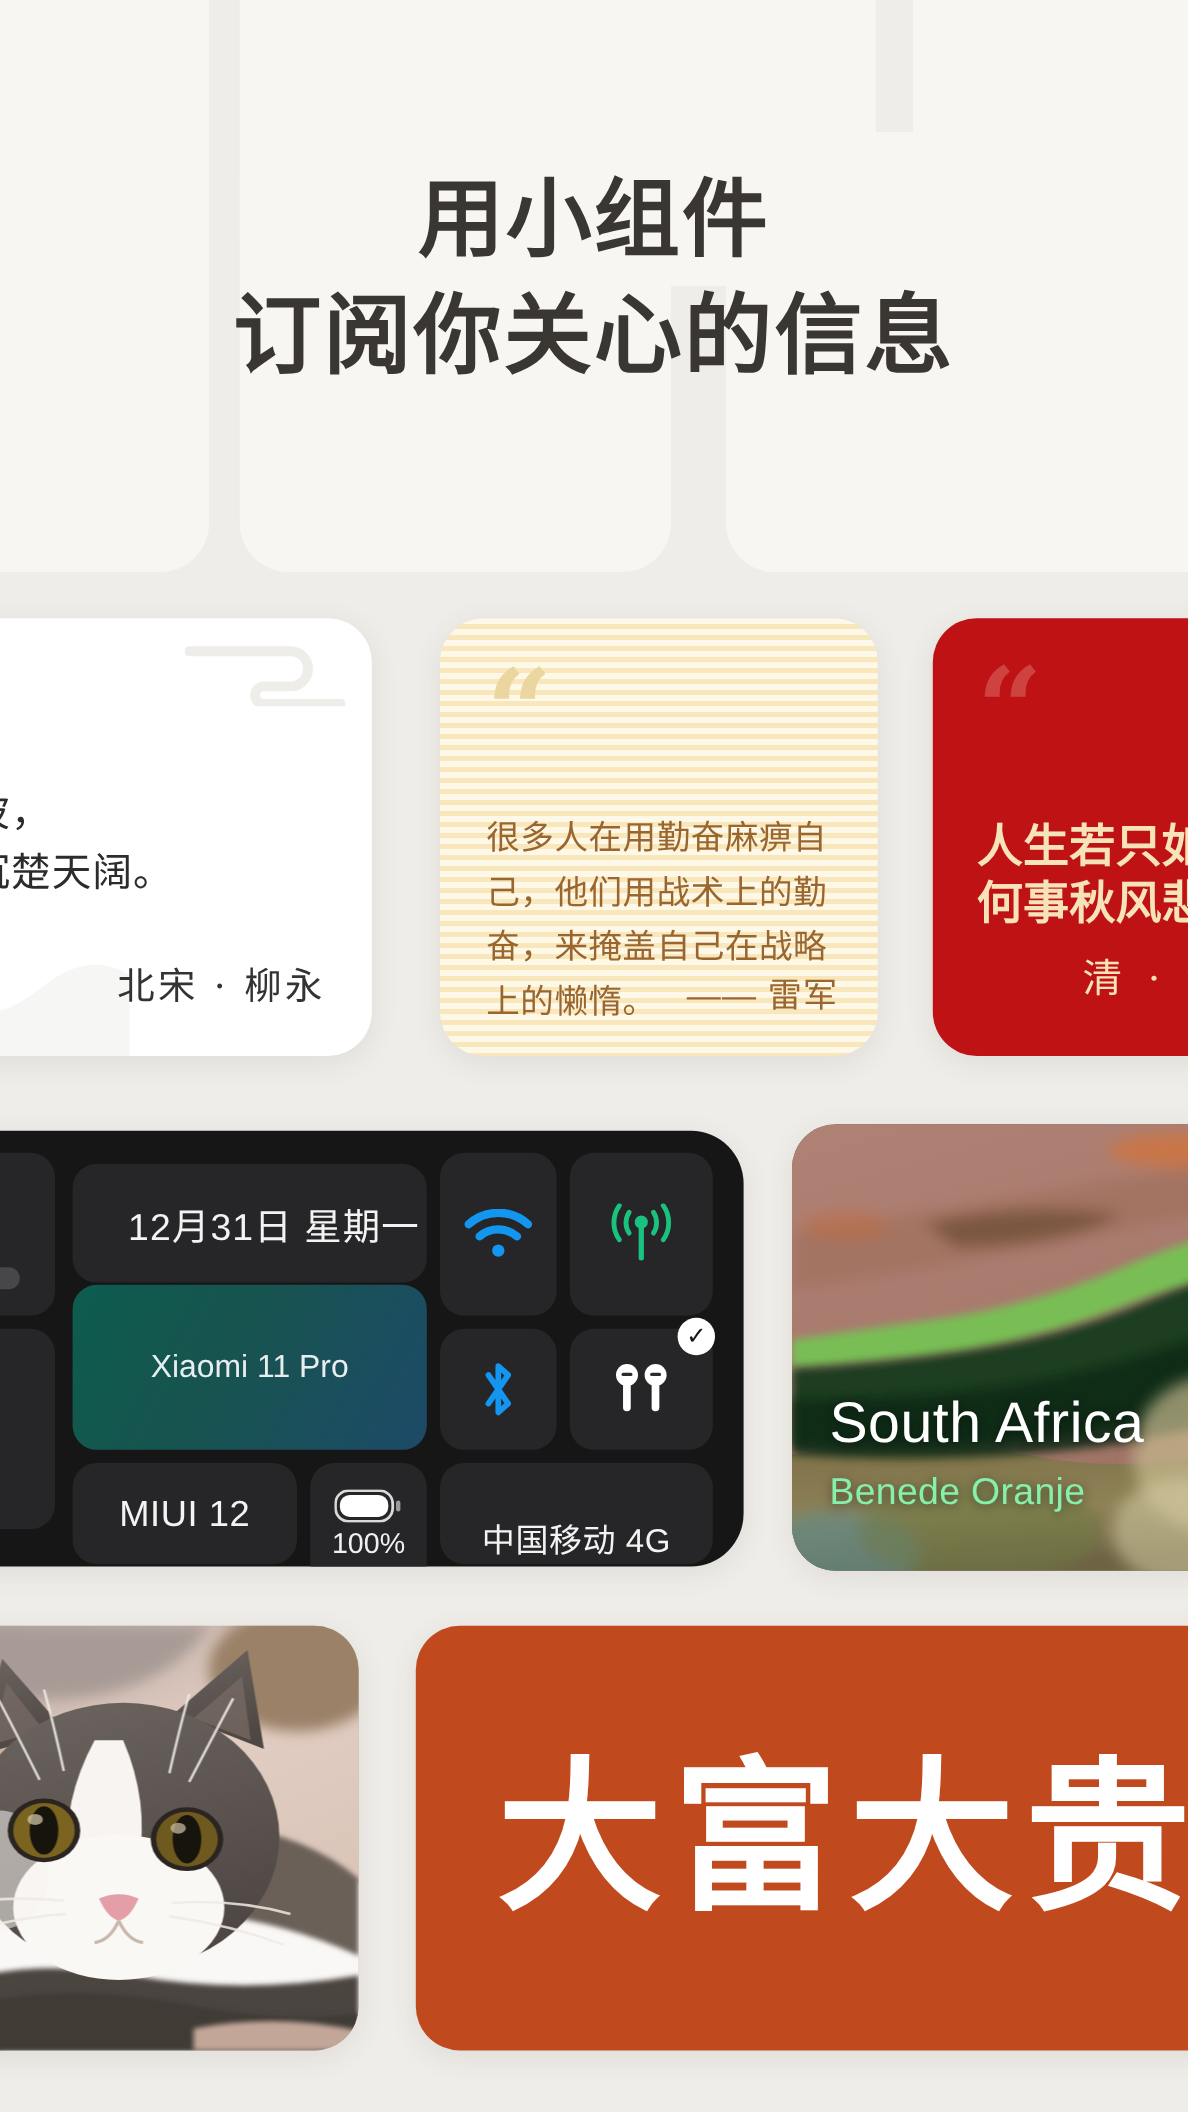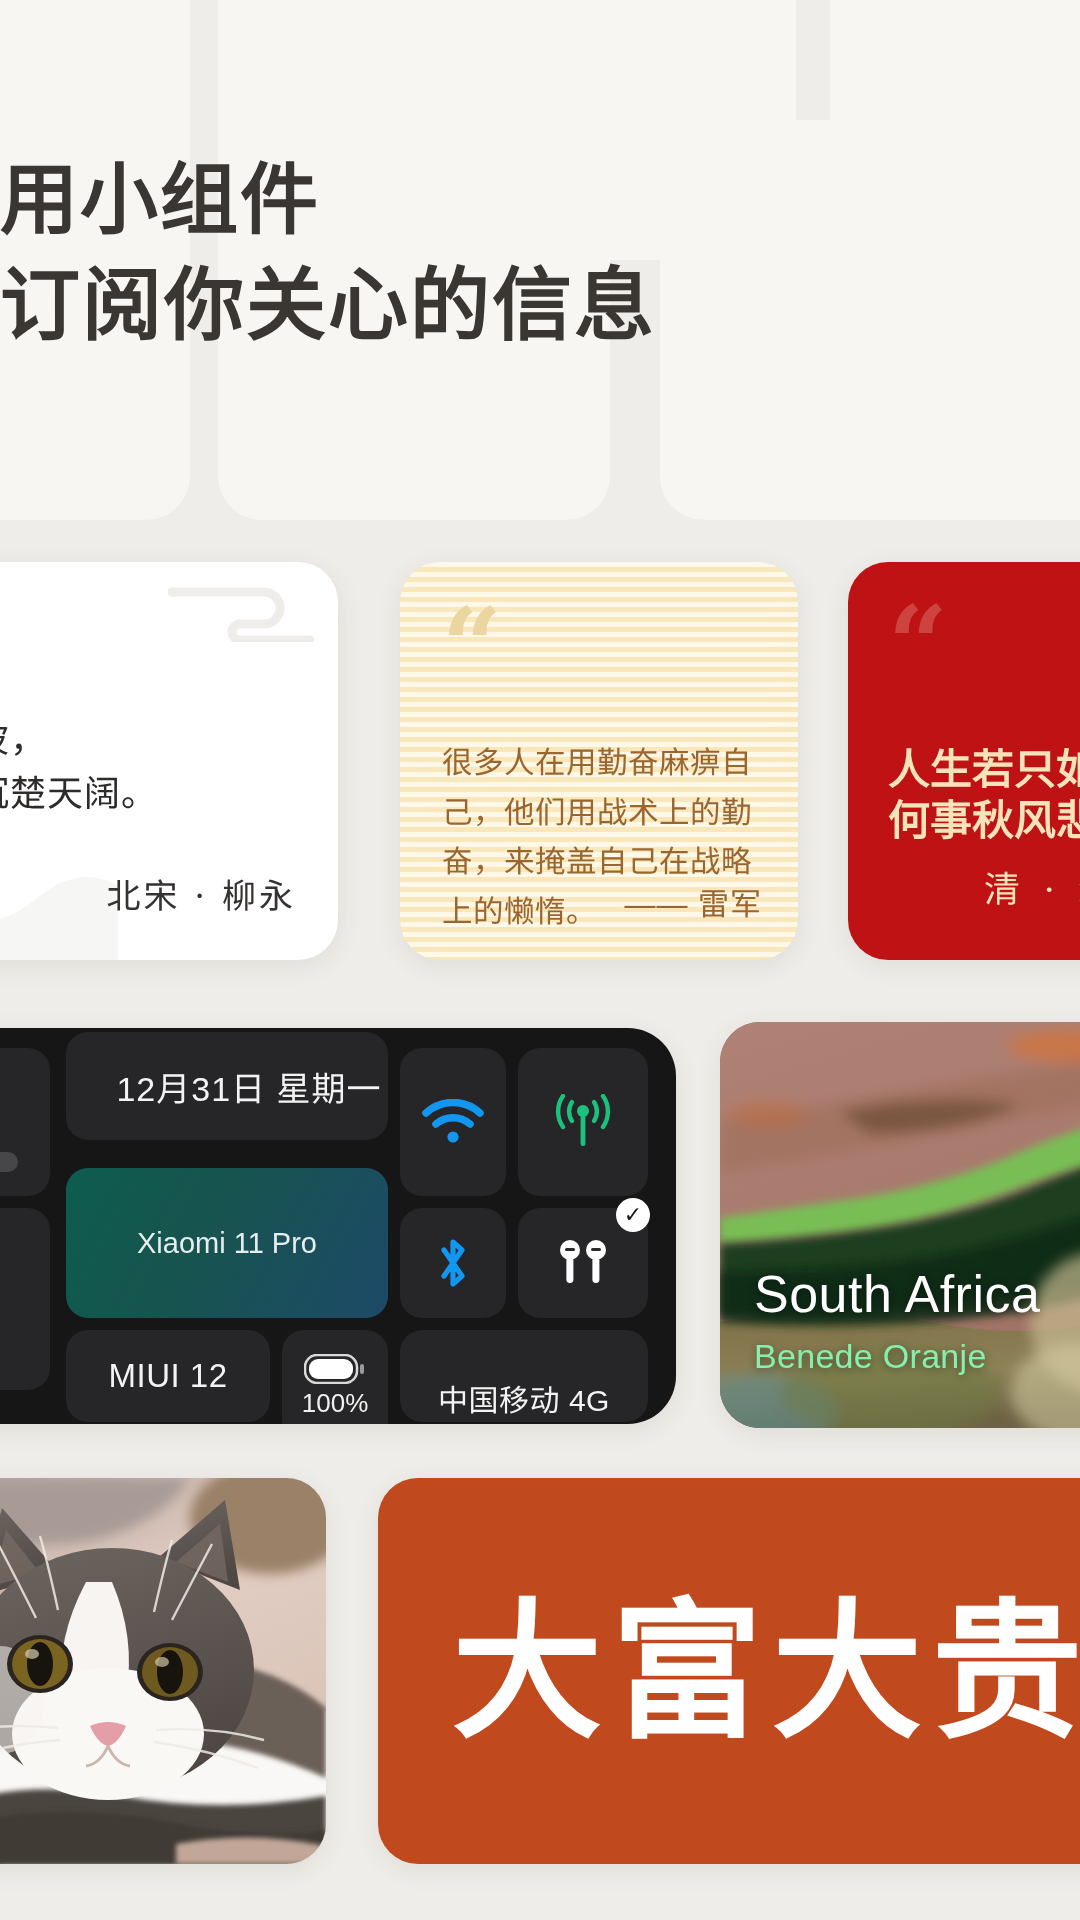--- a/index.html
+++ b/index.html
@@ -17,20 +17,21 @@
     position: absolute;
     background: #F7F6F3;
     border-radius: 44px;
   }
 
   
   .headline {
     position: absolute;
     left: 0; right: 0;
     top: 148px;
+    text-align: center;
     z-index: 5;
     font-family: "DejaVu Serif", "Liberation Serif", serif;
     font-weight: 700;
     color: #3A3632;
     font-size: 78px;
     line-height: 1.33;
     letter-spacing: 2px;
   }
   .headline .hl-line { display: block; white-space: nowrap; }
   .headline .hl-line.l2 { font-size: 80px; }
@@ -178,21 +179,21 @@
   }
   
   #tile-storage { left: -16px; top: 20px; width: 150px; height: 148px; align-items: flex-start; }
   .storage-bar {
     position: absolute; left: -20px; bottom: 24px;
     width: 138px; height: 20px;
     background: #474749; border-radius: 10px;
   }
   #tile-uptime { left: -16px; top: 180px; width: 150px; height: 182px; }
 
-  #tile-date   { left: 150px; top: 4px;  width: 322px; height: 108px; padding-left: 44px; }
+  #tile-date   { left: 150px; top: 30px;  width: 322px; height: 108px; padding-left: 44px; }
   #tile-date .tile-label { font-size: 34px; letter-spacing: 1px; }
 
   #tile-chip {
     left: 150px; top: 140px; width: 322px; height: 150px;
     background: linear-gradient(118deg, #0D5C4F 0%, #17544F 42%, #1D4A68 100%);
     flex-direction: column;
   }
   .chip-row { display: flex; align-items: center; gap: 14px; }
   .chip-name { font-size: 40px; font-weight: 500; color: #FFFFFF; letter-spacing: .5px; }
   .chip-model { margin-top: 0; font-size: 29px; color: #E8EDEF; font-weight: 400; }

